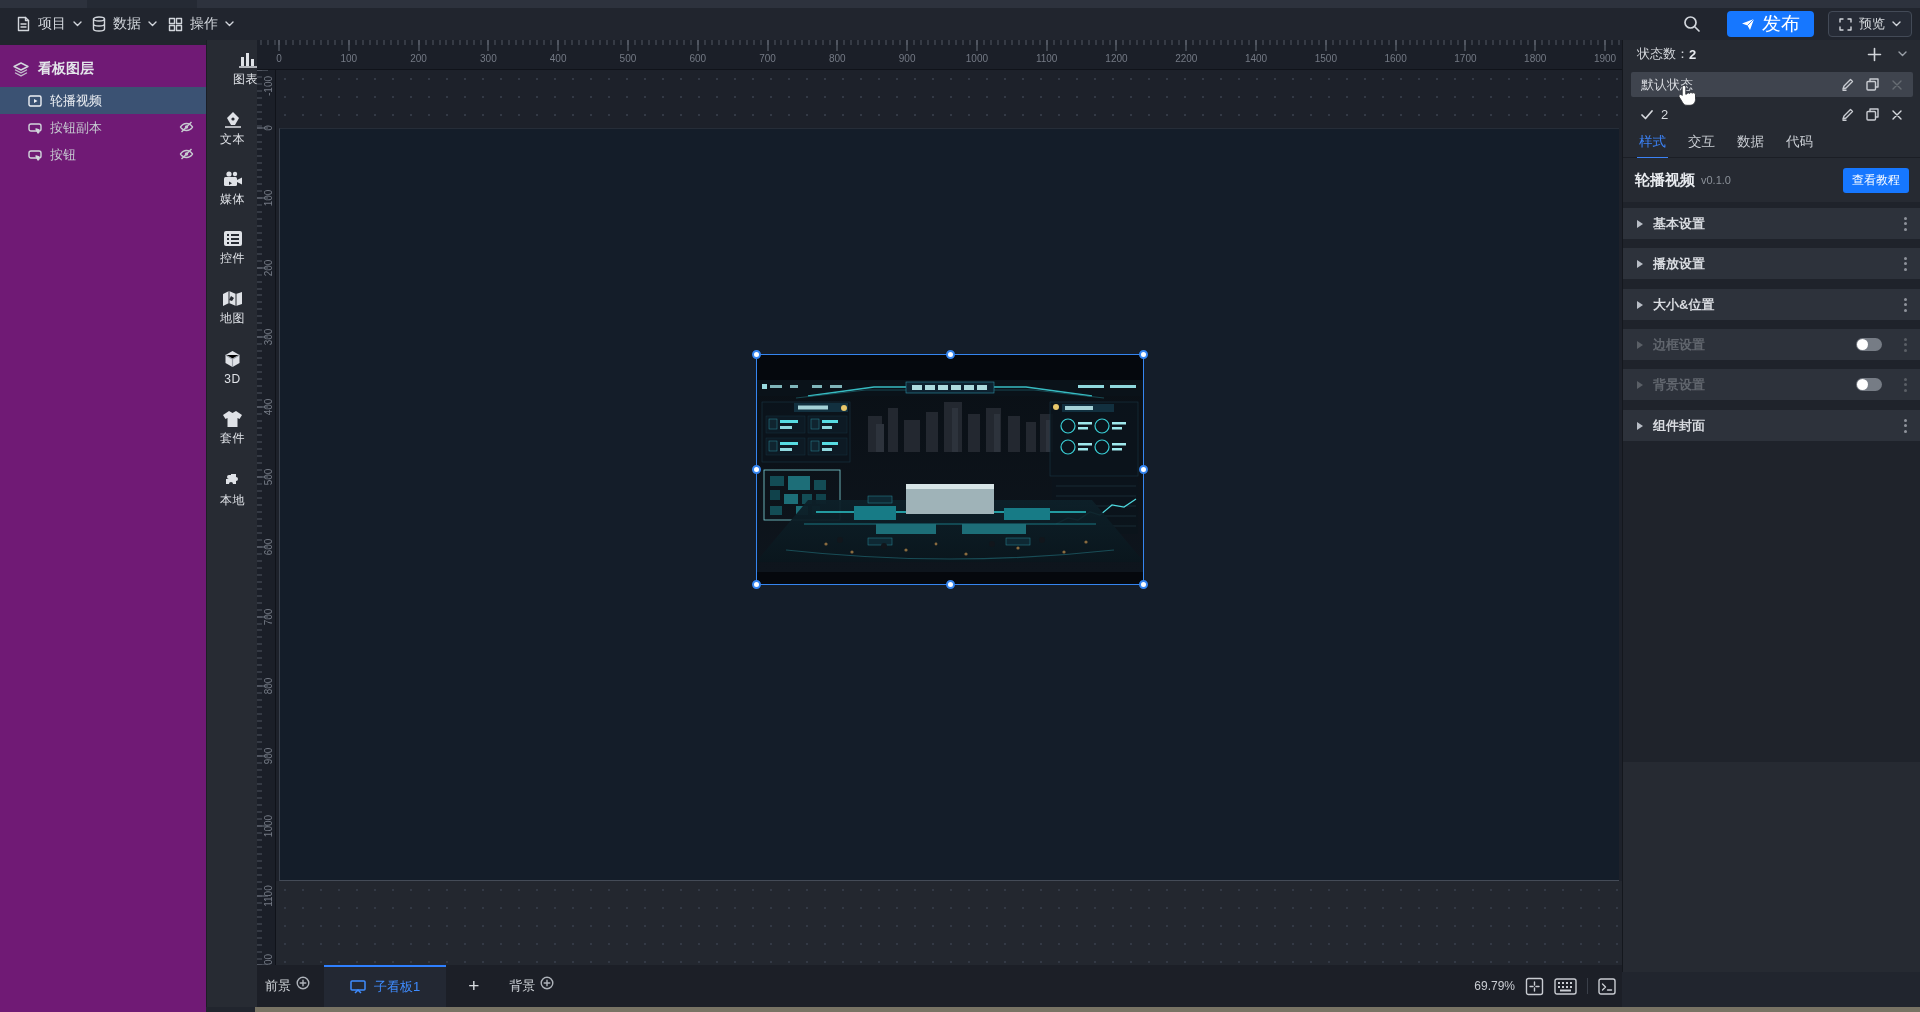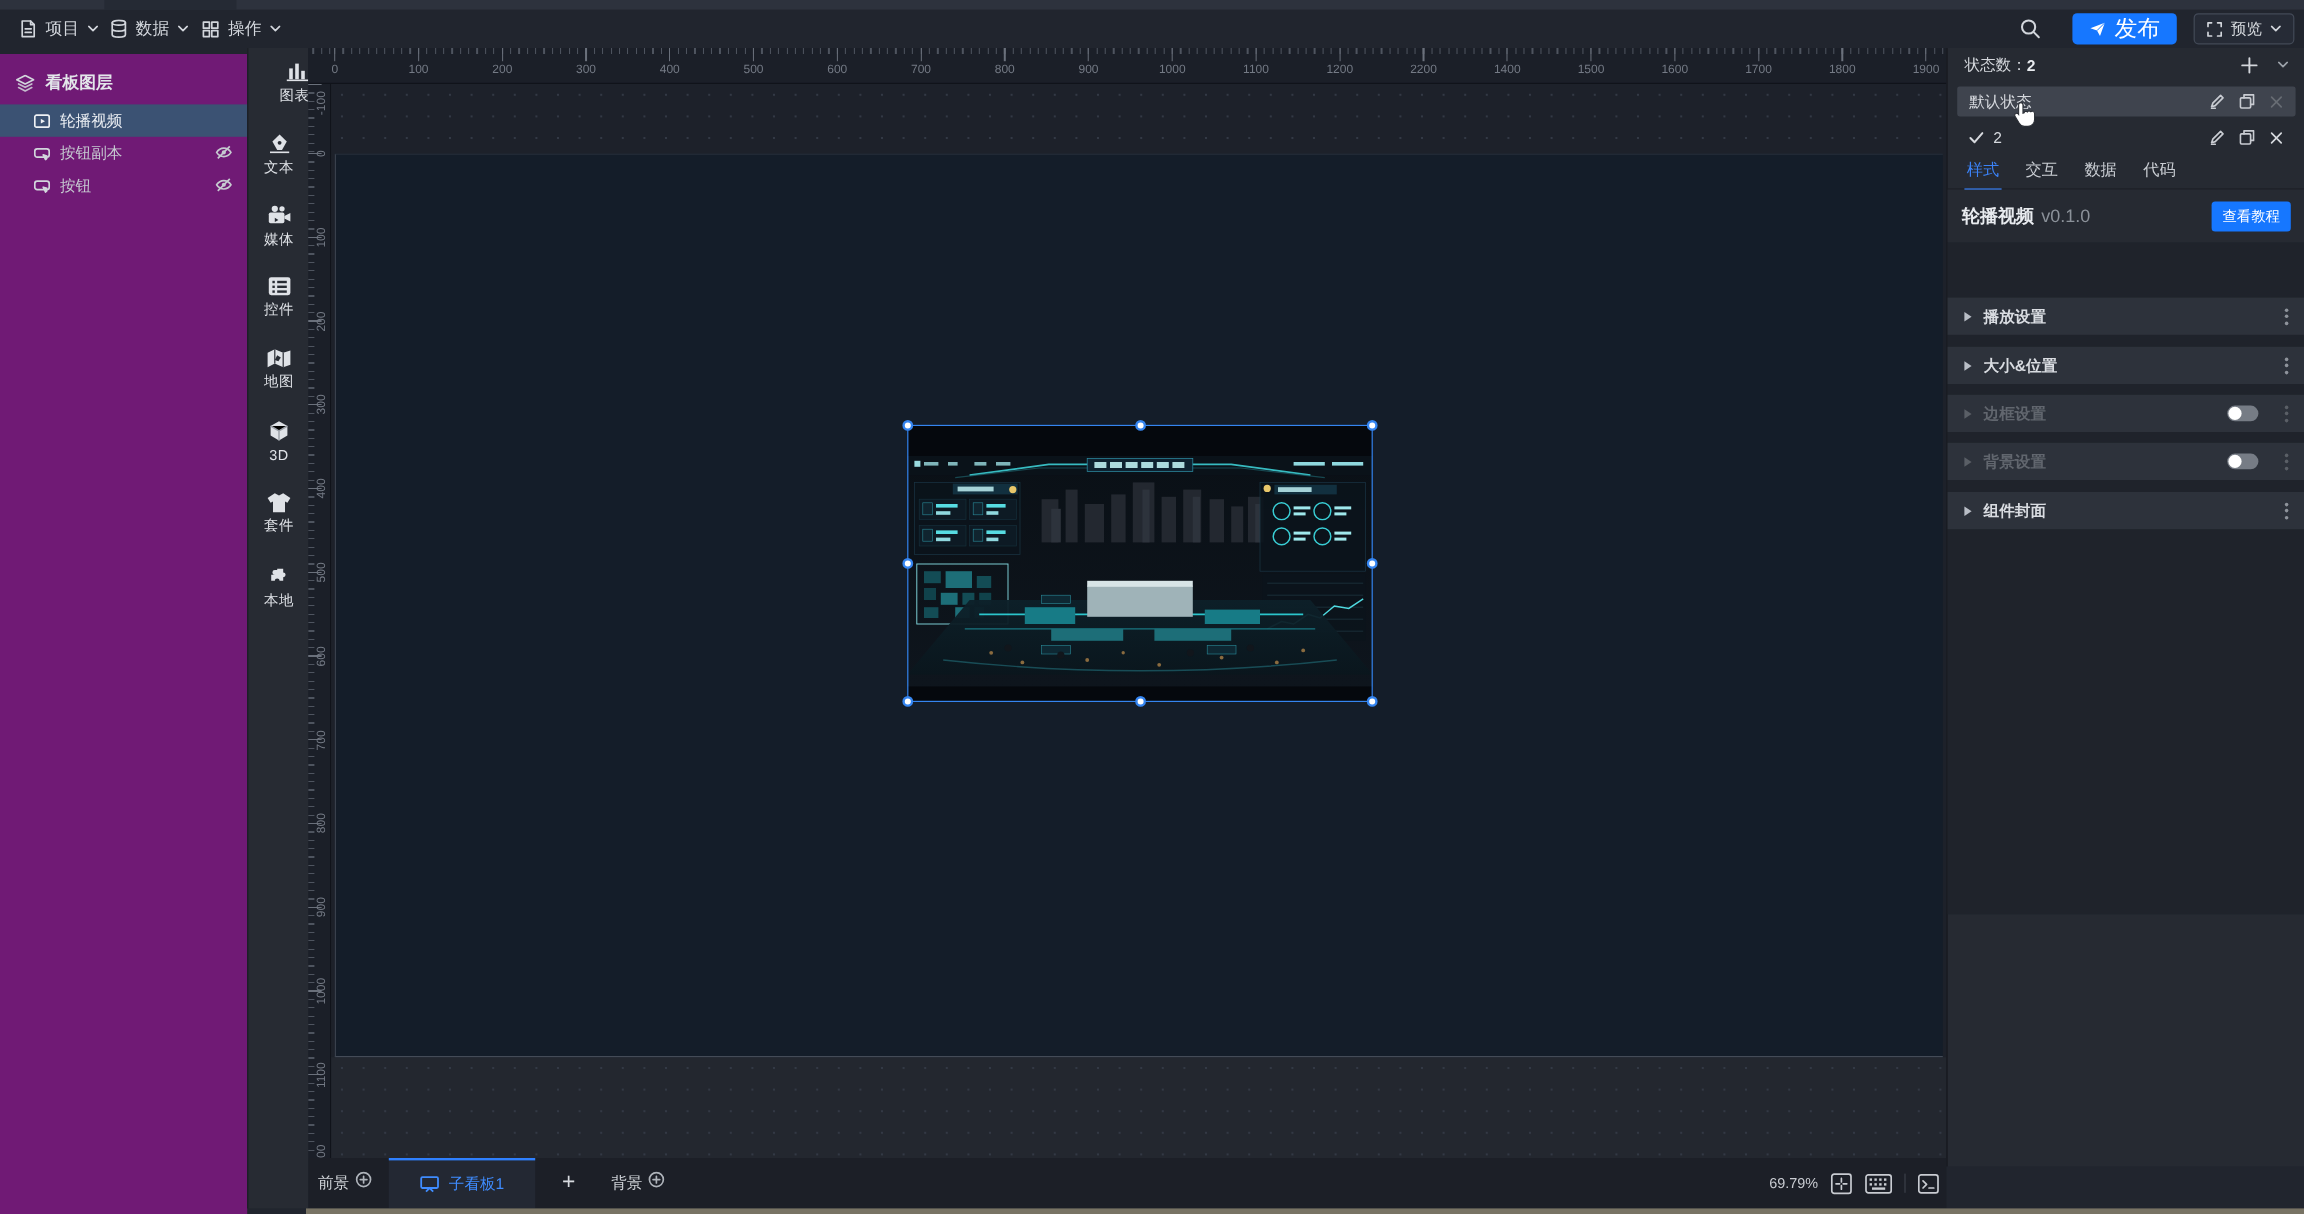--- a/index.html
+++ b/index.html
@@ -67,21 +67,21 @@
   #states-head { position:absolute; left:0; top:0; width:298px; height:28px; display:flex; align-items:center; padding:0 14px; font-size:13px; color:#d3d6db; }
   .state-row { position:absolute; left:8px; width:282px; height:25px; display:flex; align-items:center; padding:0 10px; font-size:13px; color:#d6d9de; border-radius:2px;text-align:center; }
   .state-row .ic { margin-left:12px; }
   .spacer { flex:1; }
   #tabs { position:absolute; left:0; top:86px; width:298px; height:32px; display:flex; align-items:center; gap:18px; padding:0 14px; font-size:13.5px; color:#c9cdd3; border-bottom:1px solid #1b1e25; }
   .tab { position:relative; padding:7px 2px; }
   .tab.active { color:#3b82f6; }
   .tab.active::after { content:""; position:absolute; left:0; right:0; bottom:-1px; height:2px; background:#3b82f6; }
   #comp-title { position:absolute; left:0; top:118px; width:298px; height:44px; display:flex; align-items:center; padding:0 12px; background:#262a32; }
   #comp-title .name { font-size:15px; font-weight:700; color:#e8ebef; }
-  #comp-title .ver { font-size:15px; color:#8b9199; margin-left:6px; }
+  #comp-title .ver { font-size:11px; color:#8b9199; margin-left:6px; }
   .btn-tutorial { margin-left:auto; background:#1677ff; color:#fff; font-size:12px; padding:4px 9px; border-radius:3px; }
   #sections { position:absolute; left:0; top:162px; width:298px; height:560px; background:#1f232b; }
   .section { position:absolute; left:0; width:298px; height:31px; background:#2d323b; display:flex; align-items:center; padding:0 14px; gap:10px; }
   .section .caret { width:0; height:0; border-left:6px solid #b9bec6; border-top:4px solid transparent; border-bottom:4px solid transparent; }
   .section .s-label { font-size:13px; font-weight:700; color:#d9dce1; }
   .section.disabled .caret { border-left-color:#5a5f66; }
   .section.disabled .s-label { color:#61666e; }
   .kebab { margin-left:auto; display:flex; flex-direction:column; gap:2.5px; align-items:center; }
   .kebab i { width:3px; height:3px; border-radius:50%; background:#8e939b; }
   .section.disabled .kebab i { background:#5a5f66; }
@@ -605,20 +605,29 @@
       <div class="tab">代码</div>
     </div>
 
     <div id="comp-title">
       <span class="name">轮播视频</span>
       <span class="ver">v0.1.0</span>
       <span class="btn-tutorial">查看教程</span>
     </div>
 
     <div id="sections">
+      <div class="section" style="top:6px;">
+        <span class="caret"></span>
+        <span class="s-label">基本设置</span>
+        <span class="kebab">
+            <i></i>
+            <i></i>
+            <i></i>
+          </span>
+      </div>
       <div class="section" style="top:46px;">
         <span class="caret"></span>
         <span class="s-label">播放设置</span>
         <span class="kebab">
             <i></i>
             <i></i>
             <i></i>
           </span>
       </div>
       <div class="section" style="top:87px;">

